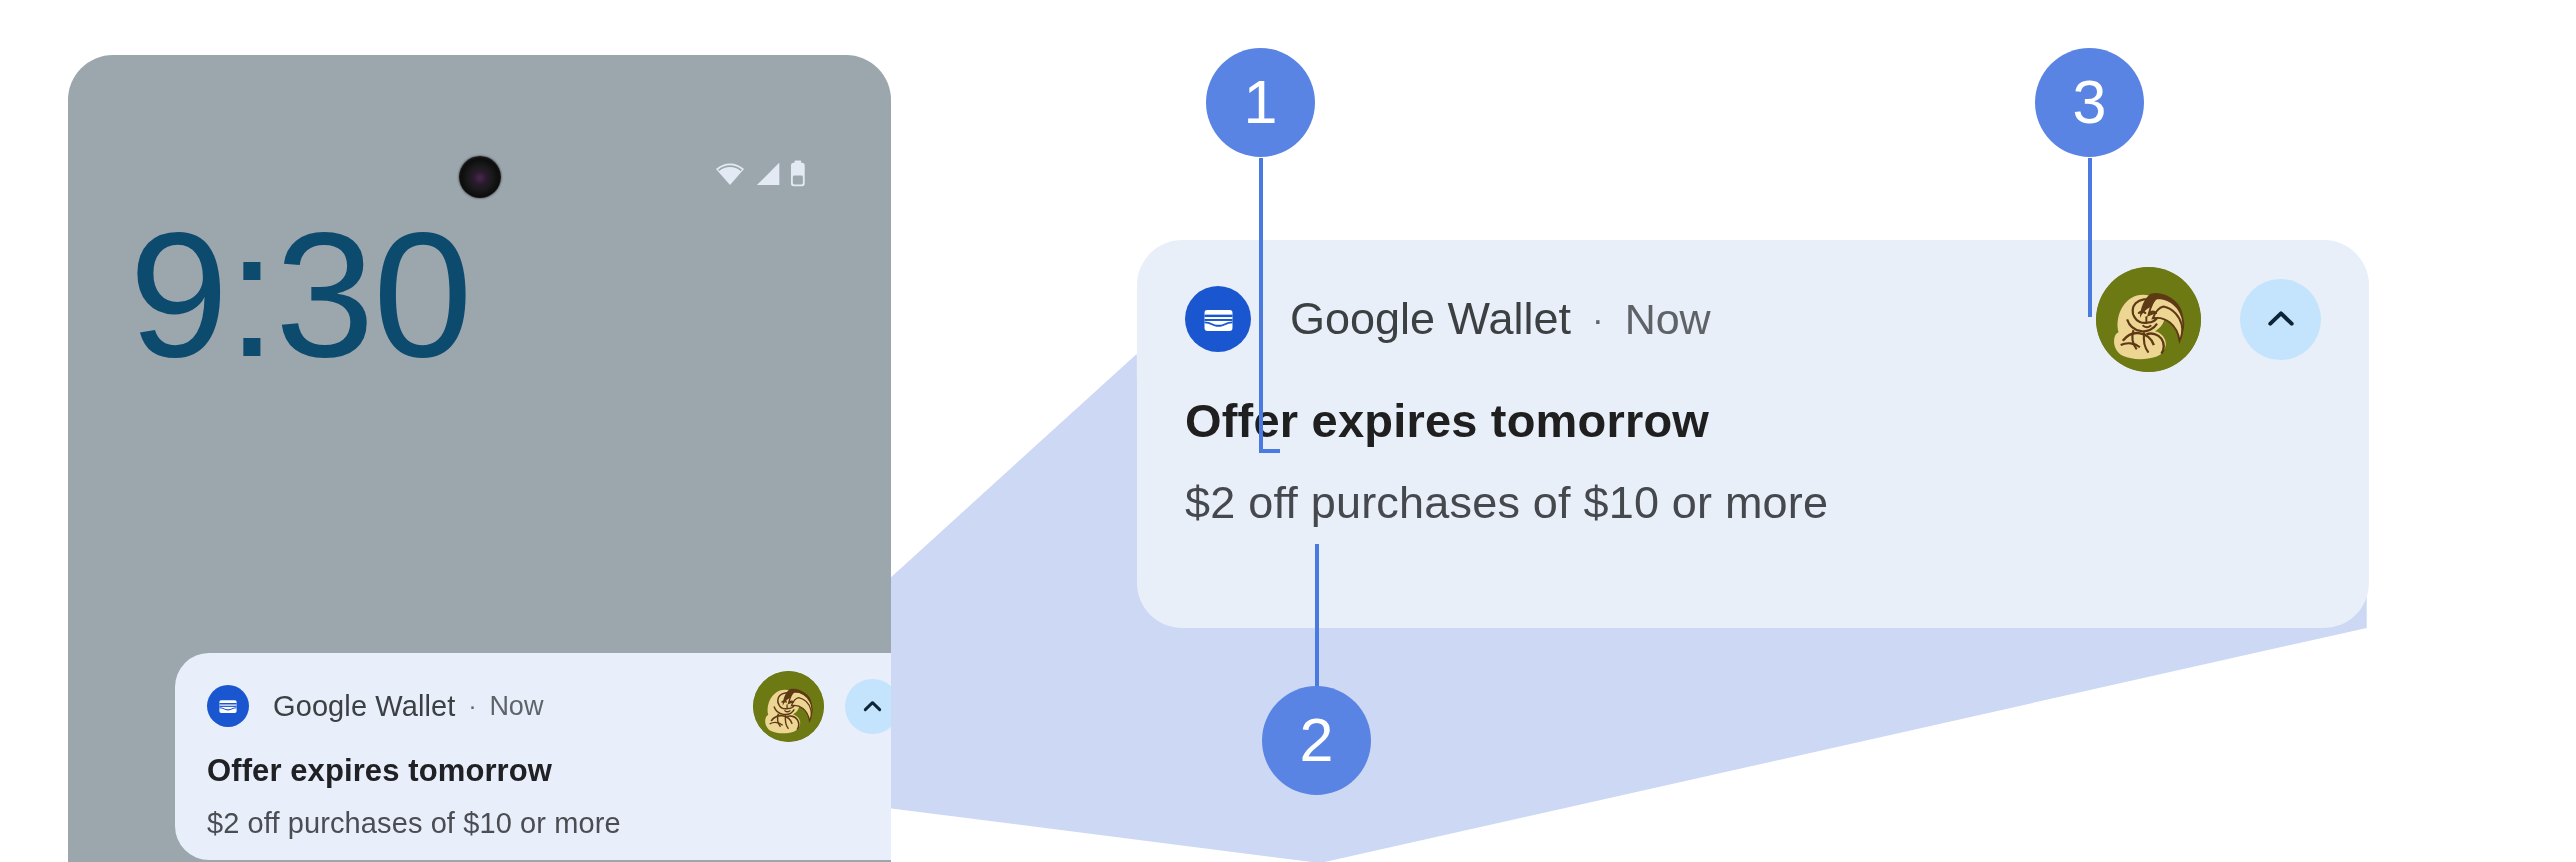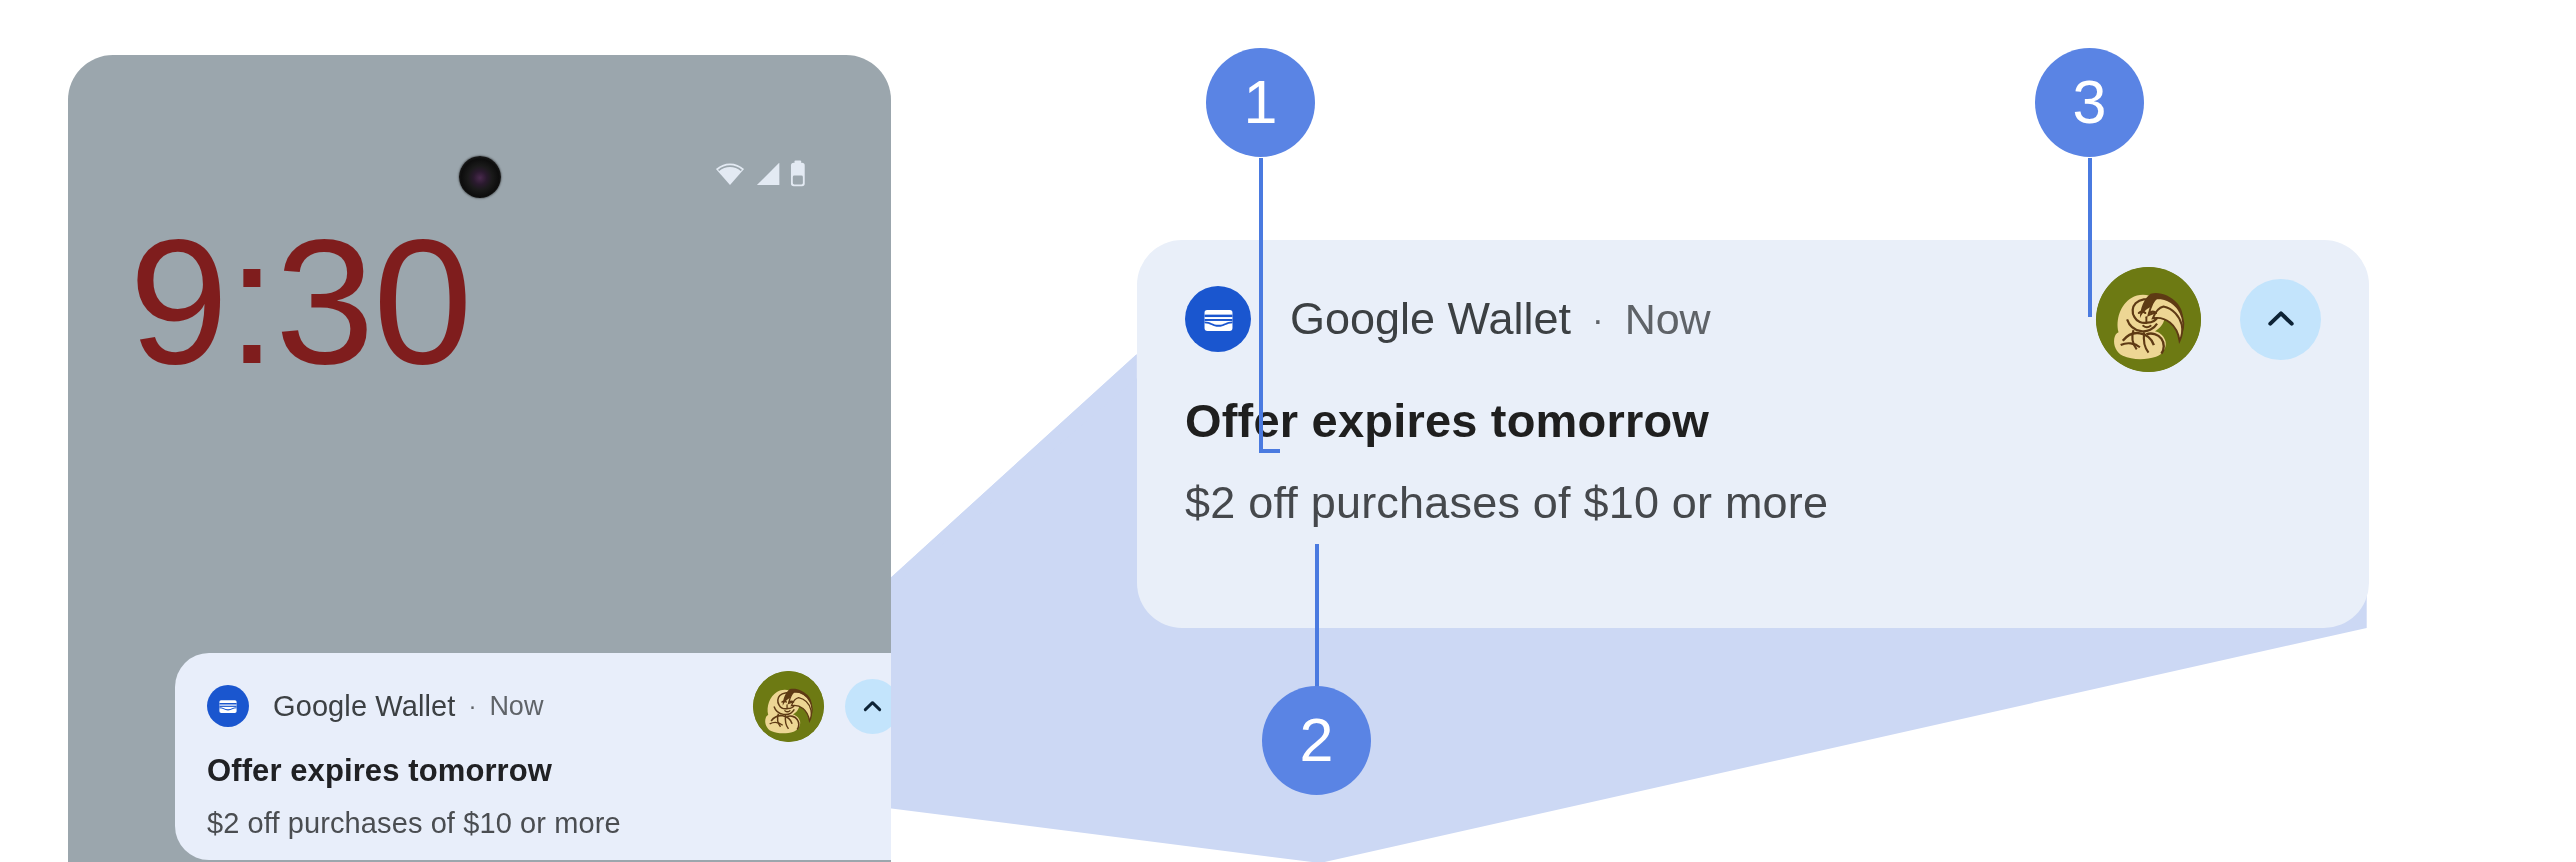--- a/index.html
+++ b/index.html
@@ -31,24 +31,24 @@
     background: radial-gradient(circle at 50% 52%, #4a2a4e 0%, #2a1a2e 22%, #1a1a1a 40%, #0d0d0d 62%, #2b2b2b 86%, #1b1b1b 100%);
     box-shadow: 0 0 1.6px 0.8px rgba(0,0,0,.35);
   }
   .status-icons {
     position: absolute; right: 84px; top: 105px;
     display: flex; align-items: center; gap: 7.2px;
   }
   .status-icons svg { display: block; }
 
   .clock {
-    position: absolute; left: 61px; top: 157px;
+    position: absolute; left: 61px; top: 150px;
     font-size: 179px; line-height: 1;
     font-weight: 300;
-    color: #7f1d1d;
+    color: #0c4a6e;
     letter-spacing: -1.6px;
     font-family: "Liberation Sans", "DejaVu Sans", sans-serif;
   }
 
   
   .notif-small {
     position: absolute; left: 107px; top: 598px;
     width: 757px; height: 207px;
     background: #e8eefa;
     border-radius: 34px;

